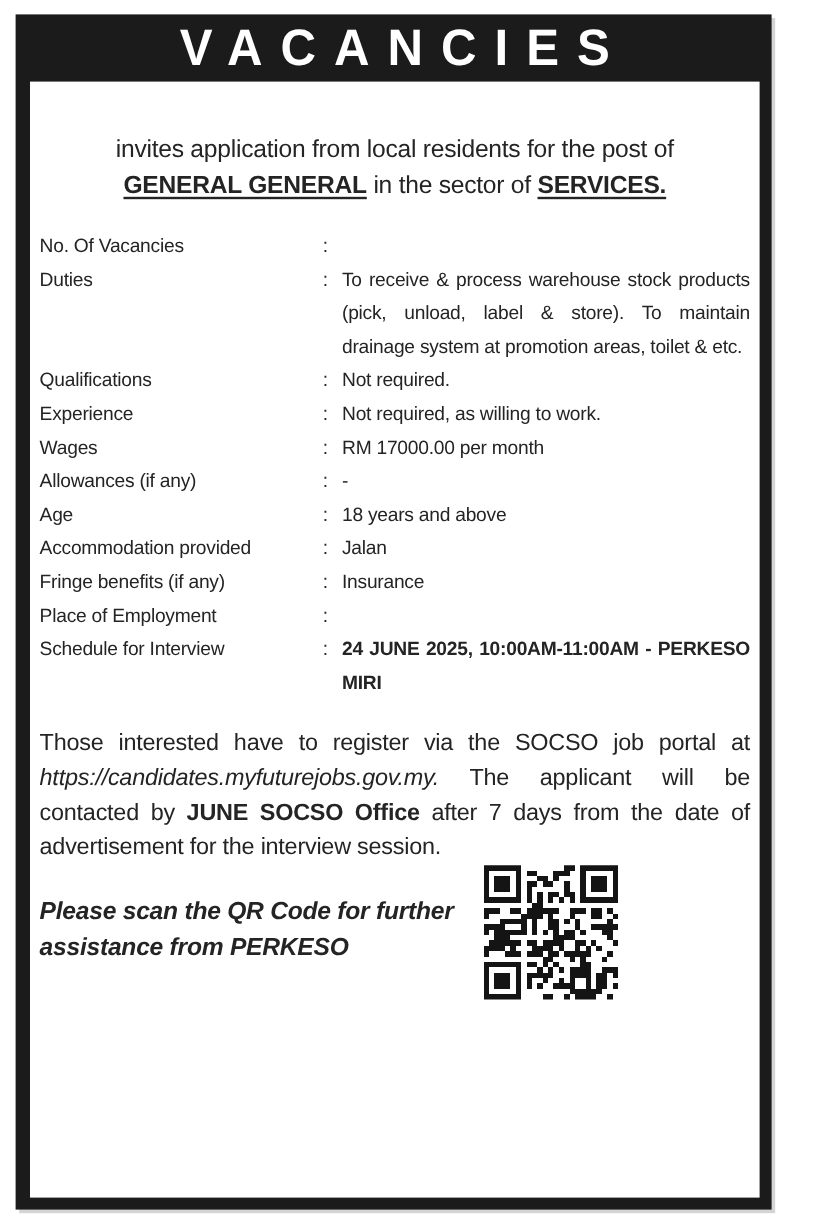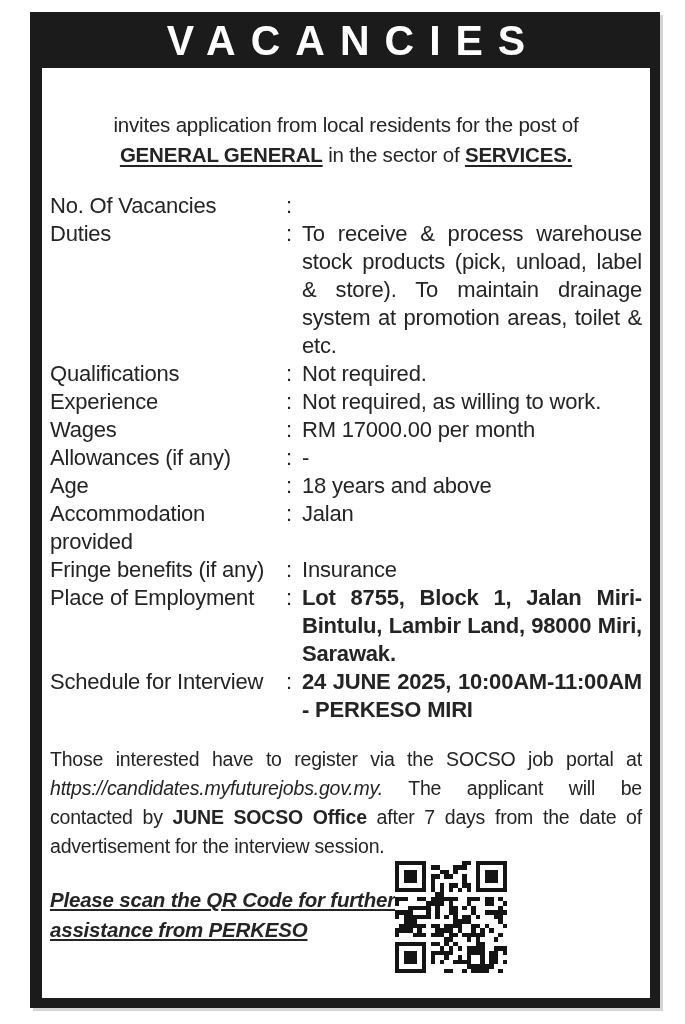--- a/index.html
+++ b/index.html
@@ -2,53 +2,53 @@
 <html><head>
 <meta charset="utf-8">
 <style>
   html,body{margin:0;padding:0;}
   body{
     width:685px;height:1024px;position:relative;background:#ffffff;
     font-family:"Liberation Sans", sans-serif;color:var(--text,#242424);
     overflow:hidden;
   }
   .doc-frame{
-    position:absolute;left:30px;top:12px;width:630px;height:996px;
+    position:absolute;left:13px;top:12px;width:630px;height:996px;
     background:var(--ink,#1b1b1b);box-sizing:border-box;
     padding:0 10px 10px 12px;
     box-shadow:3px 3px 0 #d4d4d4;
   }
   .masthead{
     height:56px;display:flex;align-items:center;justify-content:center;
     color:#ffffff;font-weight:bold;font-size:41px;letter-spacing:15px;
     padding-left:15px;transform:scaleY(1.04);
   }
   .sheet{
     background:var(--paper,#ffffff);height:930px;box-sizing:border-box;
     padding:16px 8px 0 8px;overflow:hidden;letter-spacing:-0.2px;
   }
   .company{
     text-align:center;font-weight:bold;font-size:20.5px;line-height:27px;
     white-space:nowrap;
   }
   .invite{text-align:center;font-size:20.5px;line-height:30px;margin-top:26px;}
   .b{font-weight:bold;}
   .u{text-decoration:underline;text-decoration-thickness:2px;text-underline-offset:3px;}
-  .details{margin-top:22px;font-size:22px;line-height:28px;}
+  .details{margin-top:22px;font-size:16px;line-height:28px;}
   .row{display:flex;}
   .row .lbl{width:236px;flex:none;}
   .row .col{width:16px;flex:none;}
   .row .val{flex:1;text-align:justify;}
   .row .val.b{font-weight:bold;}
   .register{
     margin:21px 0 0;font-size:19.5px;line-height:29px;text-align:justify;
   }
   .register i{font-style:italic;}
   .register b{font-weight:bold;}
-  .footer{display:flex;align-items:flex-start;text-decoration:underline;}
+  .footer{display:flex;justify-content:space-between;align-items:flex-start;}
   .qr-note{
     font-weight:bold;font-style:italic;font-size:20.5px;line-height:30px;
     padding-top:24px;
   }
   .qr{width:112px;height:112px;flex:none;margin-right:110px;background:#fff;}
 </style>
 </head>
 <body style="--ink: #1b1b1b; --paper: #ffffff; --text: #242424;">
 
 <div class="doc-frame">
@@ -112,21 +112,20 @@
 
       <div class="row">
         <div class="lbl">Fringe benefits (if any)</div>
         <div class="col">:</div>
         <div class="val">Insurance</div>
       </div>
 
       <div class="row">
         <div class="lbl">Place of Employment</div>
         <div class="col">:</div>
-        <div class="val b">Lot 8755, Block 1, Jalan Miri-Bintulu, Lambir Land, 98000 Miri, Sarawak.</div>
       </div>
 
       <div class="row">
         <div class="lbl">Schedule for Interview</div>
         <div class="col">:</div>
         <div class="val b">24 JUNE 2025, 10:00AM-11:00AM - PERKESO MIRI</div>
       </div>
     </div>
 
     <p class="register"><span>Those interested have to register via the SOCSO job portal at </span><i>https://candidates.myfuturejobs.gov.my.</i><span> The applicant will be contacted by </span><b>JUNE SOCSO Office</b><span> after 7 days from the date of advertisement for the interview session.</span></p>

